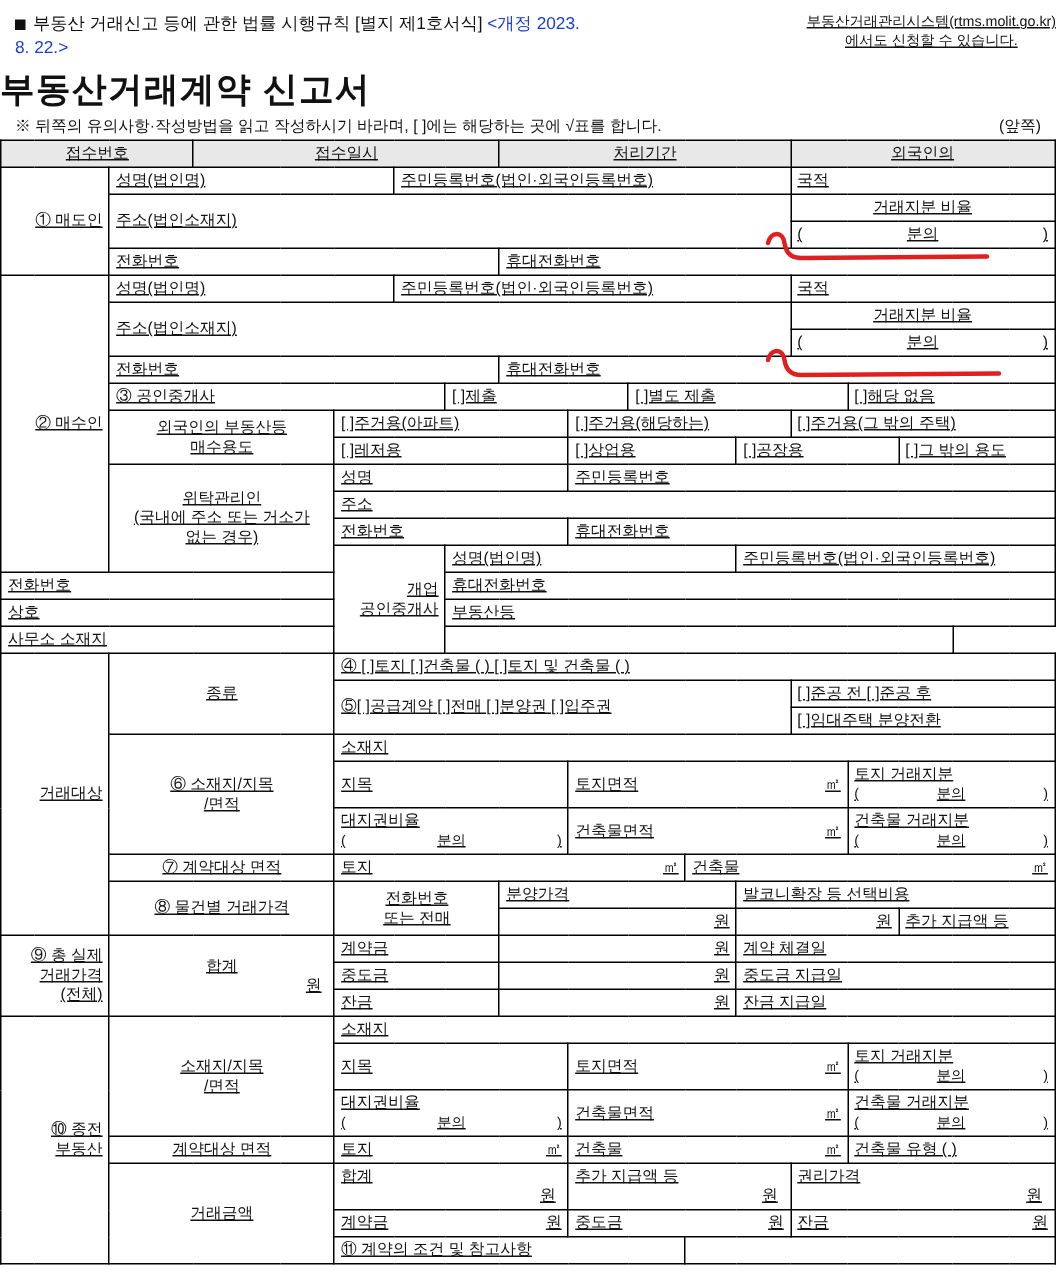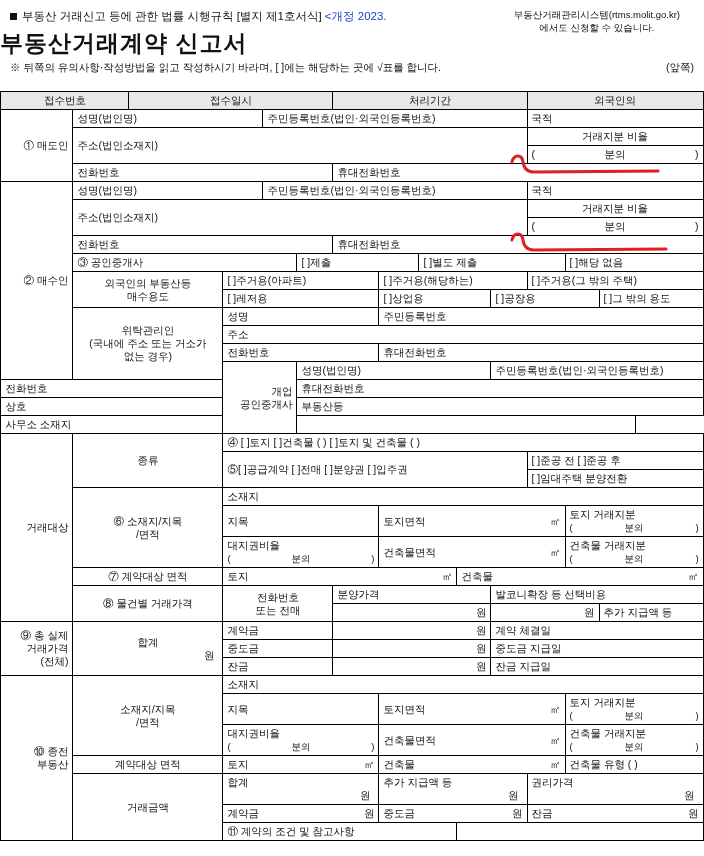--- a/index.html
+++ b/index.html
@@ -33,48 +33,50 @@
     width:7px;height:7px;
     background:#111;
     margin-right:5px;
     margin-top:5px;
     flex:0 0 auto;
   }
   .hdr-text{flex:1 1 auto;}
   .blue{color:#1a3fd0;}
   .rms{
     position:absolute;
-    right:24px;
+    right:0;
     top:8px;
     text-align:center;
     font-size:9.5px;
     line-height:13px;
     color:#111;
+    text-decoration:underline;
   }
   .title{
     text-align:left;
     font-size:23px;
     font-weight:bold;
     letter-spacing:1px;
     margin-top:4px;
     margin-bottom:2px;
   }
   .note{
     font-size:10.5px;
     padding:0 10px;
     display:flex;
     justify-content:space-between;
     align-items:flex-end;
-    margin-bottom:16px;
+    margin-bottom:2px;
   }
   table.main{
     border-collapse:collapse;
     width:672px;
     margin:0 auto;
     table-layout:fixed;
+    text-decoration:underline;
   }
   table.main td{
     border:1px solid #000;
     font-size:10.5px;
     line-height:13px;
     padding:2px 4px;
     vertical-align:middle;
     height:17px;
     box-sizing:border-box;
   }
@@ -101,20 +103,23 @@
     <div class="rms">
       <div>부동산거래관리시스템(rtms.molit.go.kr)</div>
       <div>에서도 신청할 수 있습니다.</div>
     </div>
     <div class="hdr-line1">
       <span class="sq"></span>
       <span class="hdr-text">
         <span>부동산 거래신고 등에 관한 법률 시행규칙 [별지 제1호서식]</span>
         <span class="blue">&lt;개정 2023.</span>
       </span>
+    </div>
+    <div class="hdr-line1" style="margin-left:0;">
+      <span class="blue">8. 22.&gt;</span>
     </div>
   </div>
 
   <div class="title">부동산거래계약 신고서</div>
 
   <div class="note">
     <span>※ 뒤쪽의 유의사항·작성방법을 읽고 작성하시기 바라며, [  ]에는 해당하는 곳에 √표를 합니다.</span>
     <span>(앞쪽)</span>
   </div>
 

